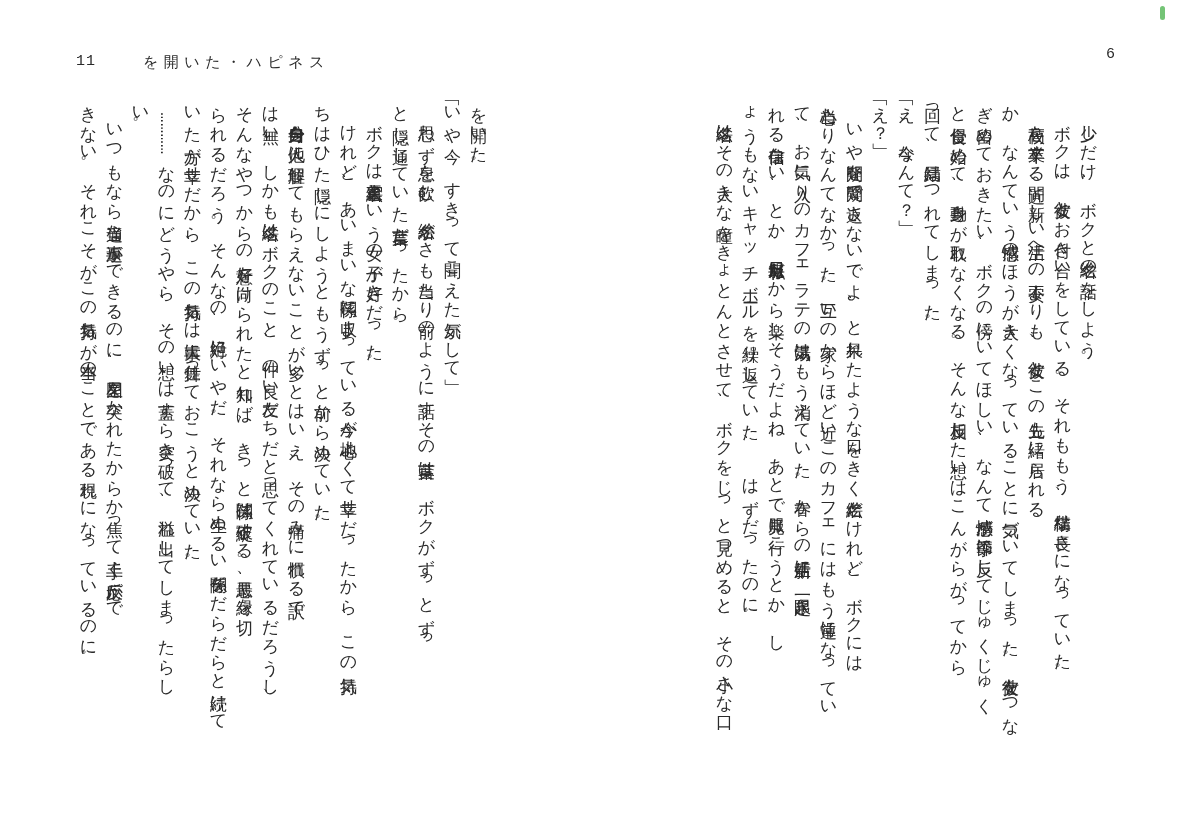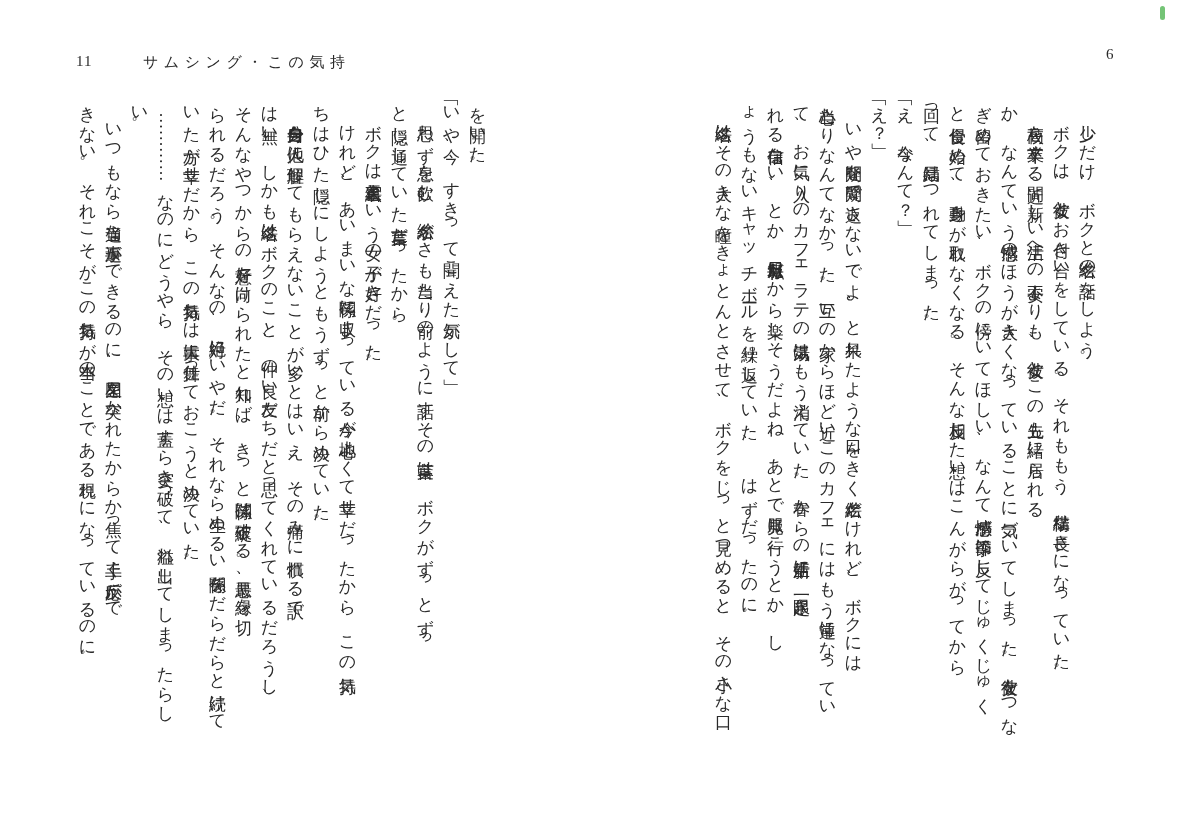--- a/index.html
+++ b/index.html
@@ -2,21 +2,21 @@
 <html><head>
 <meta charset="utf-8">
 <style>
   html, body { margin: 0; padding: 0; background: #ffffff; }
   .spread {
     position: relative;
     width: 1200px;
     height: 780px;
     background: #fef9c3;
     overflow: hidden;
-    font-family: Liberation Serif, serif;
+    font-family: Liberation Mono, monospace;
     color: #2a2a2a;
   }
   .page {
     position: absolute;
     top: 0;
     width: 600px;
     height: 838px;
     background: #ffffff;
   }
   .page-right { left: 600px; }
@@ -61,21 +61,21 @@
 </style>
 </head>
 <body>
 
 <div class="spread">
 
   <div class="page page-right"></div>
   <div class="page page-left"></div>
 
   <span class="runhead folio-left">11</span>
-  <span class="runhead head-title">サムシング・この気持</span>
+  <span class="runhead head-title">を開いた・ハピネス</span>
   <span class="runhead folio-right">6</span>
 
   <div class="green-marker"></div>
 
   <div class="vtext vtext-right">
     <div class="tline">　少しだけ、ボクと絵名の話をしよう。</div>
     <div class="tline">　ボクは、彼女とお付き合いをしている。それももう、結構な長さになっていた。</div>
     <div class="tline">　高校を卒業する間近、新しい生活への不安よりも、彼女とこの先も一緒に居られる</div>
     <div class="tline">か、なんていう感情のほうが大きくなっていることに気づいてしまった。彼女をつな</div>
     <div class="tline">ぎ留めておきたい、ボクの傍にいてほしい、なんて感情が季節に反してじゅくじゅく</div>

